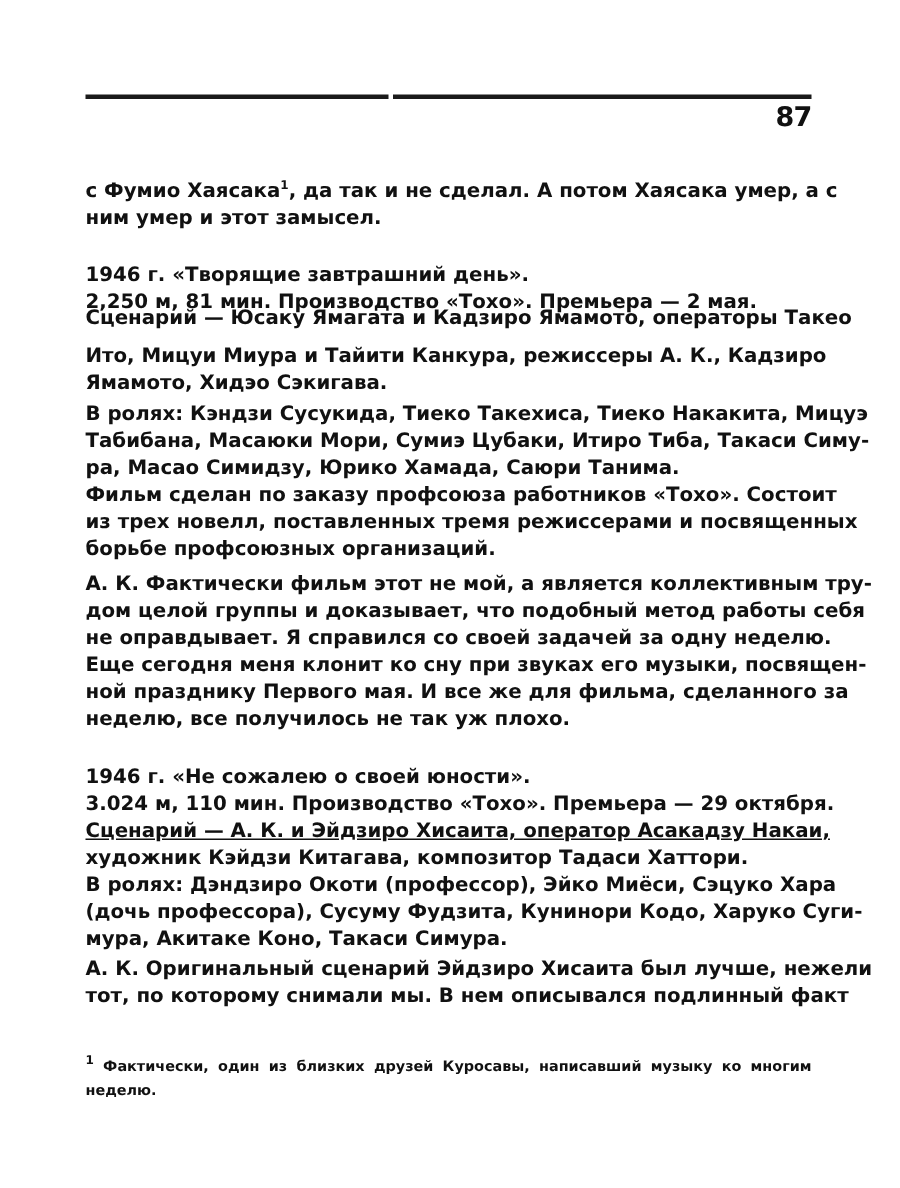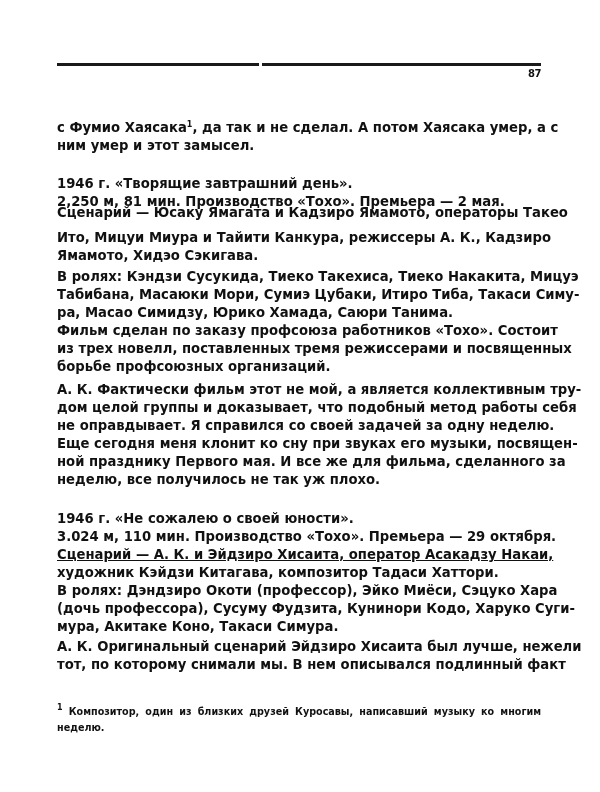--- a/index.html
+++ b/index.html
@@ -6,21 +6,21 @@
   body {
     width: 600px; height: 792px; background: #ffffff; position: relative; overflow: hidden;
     font-family: "DejaVu Sans", "Liberation Sans", sans-serif; color: #111;
   }
   .rule {
     position: absolute; top: 63px; height: 3px; background: #1a1a1a;
   }
   #rule-left { left: 57px; width: 202px; }
   #rule-right { left: 262px; width: 279px; }
   .page-num {
-    position: absolute; top: 68px; right: 59px; font-weight: bold; font-size: 10px;
+    position: absolute; top: 68px; right: 59px; font-weight: bold; font-size: 18px;
     letter-spacing: -0.5px;
   }
   .line {
     position: absolute; left: 57px; width: 484px; font-size: 13.2px; line-height: 18px;
     white-space: nowrap; text-align: justify; text-align-last: justify; font-weight: 600;
     letter-spacing: 0px;
   }
   .line.last { text-align-last: left; }
   .line.heading { font-weight: bold; }
   .b { font-weight: bold; }
@@ -64,14 +64,14 @@
 <div class="line last" style="top:528px;">3.024 м, 110 мин. Производство «Тохо». Премьера — 29 октября.</div>
 <div class="line" style="top:546px;text-decoration:underline;">Сценарий — А. К. и Эйдзиро Хисаита, оператор Асакадзу Накаи,</div>
 <div class="line last" style="top:564px;">художник Кэйдзи Китагава, композитор Тадаси Хаттори.</div>
 <div class="line" style="top:582px;">В ролях: Дэндзиро Окоти (профессор), Эйко Миёси, Сэцуко Хара</div>
 <div class="line" style="top:600px;">(дочь профессора), Сусуму Фудзита, Кунинори Кодо, Харуко Суги-</div>
 <div class="line last" style="top:618px;">мура, Акитаке Коно, Такаси Симура.</div>
 
 <div class="line" style="top:638px;"><span class="b">А. К.</span><span> Оригинальный сценарий Эйдзиро Хисаита был лучше, нежели</span></div>
 <div class="line" style="top:656px;">тот, по которому снимали мы. В нем описывался подлинный факт</div>
 
-<div class="fn" style="top:704px;"><sup>1</sup><span> Композитор, один из близких друзей Куросавы, написавший музыку ко многим</span></div>
+<div class="fn" style="top:704px;"><sup>1</sup><span> Фактически, один из близких друзей Куросавы, написавший музыку ко многим</span></div>
 <div class="fn last" style="top:720px;">неделю.</div>
 
 </body></html>

